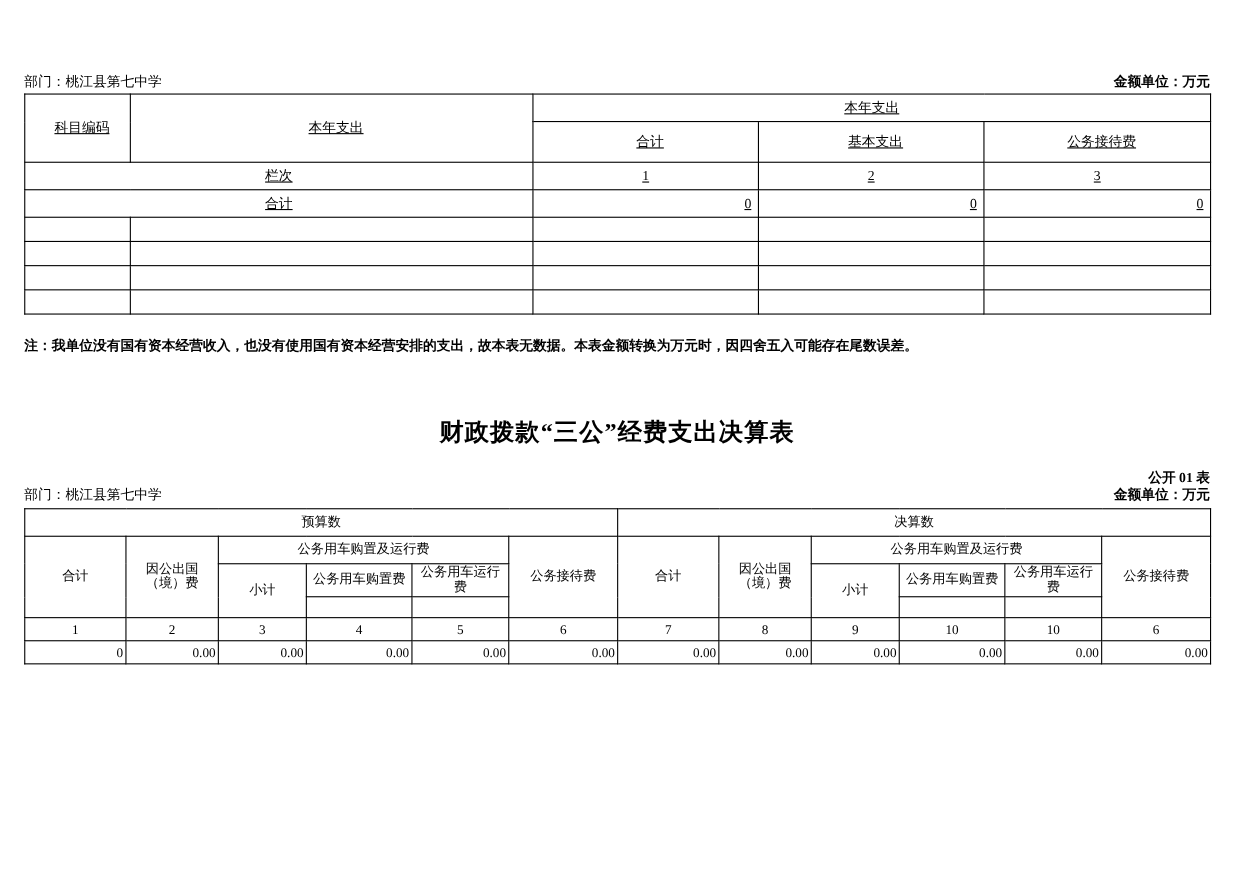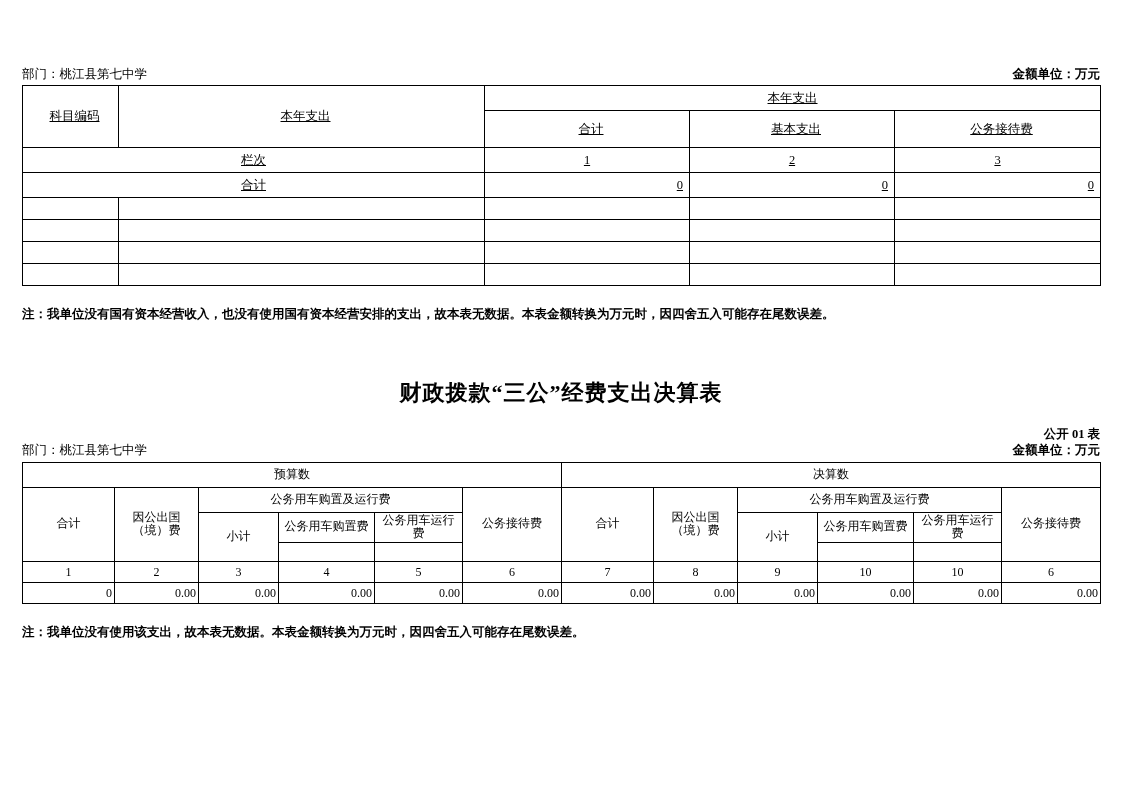--- a/index.html
+++ b/index.html
@@ -242,16 +242,15 @@
           <td class="num">0.00</td>
           <td class="num">0.00</td>
           <td class="num">0.00</td>
           <td class="num">0.00</td>
           <td class="num">0.00</td>
           <td class="num">0.00</td>
         </tr>
       </tbody>
     </table>
 
-    <div class="note">注：我单位没有使用该支出，故本表无数据。本表金额转换为万元时，因四舍五入可能存在尾数误差。</div>
   </div>
 
 </div>
 
 </body></html>

